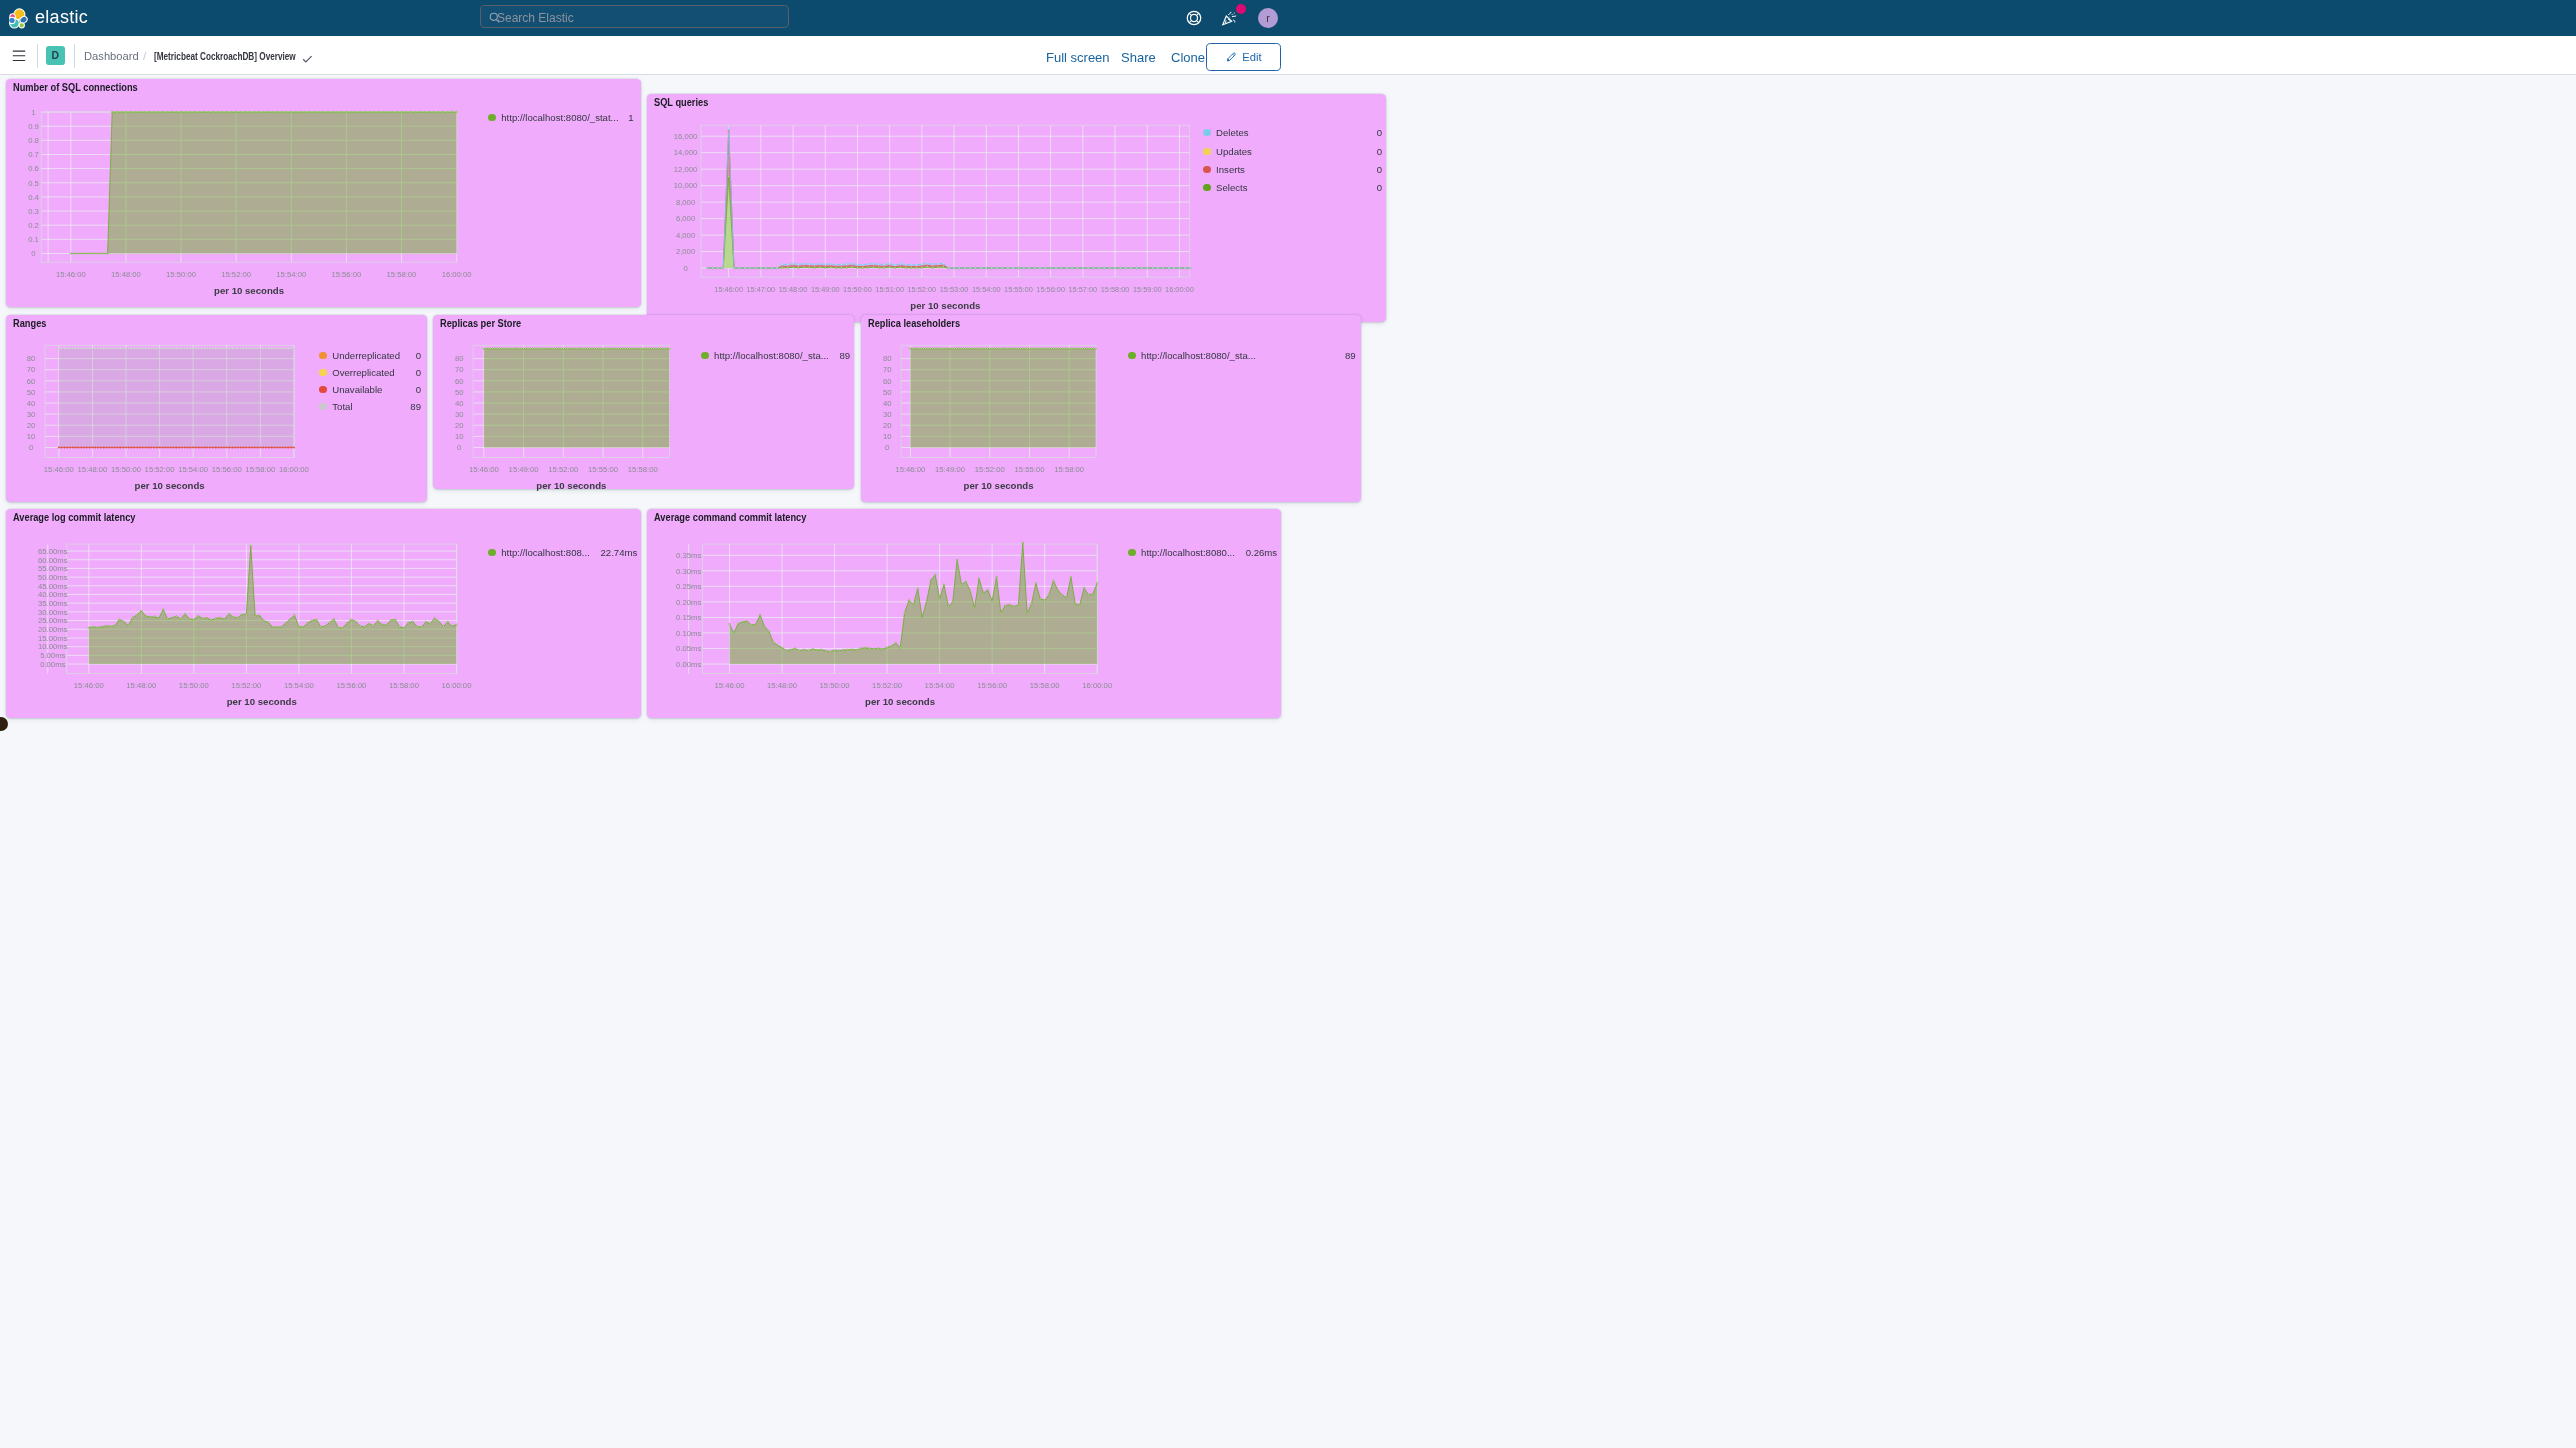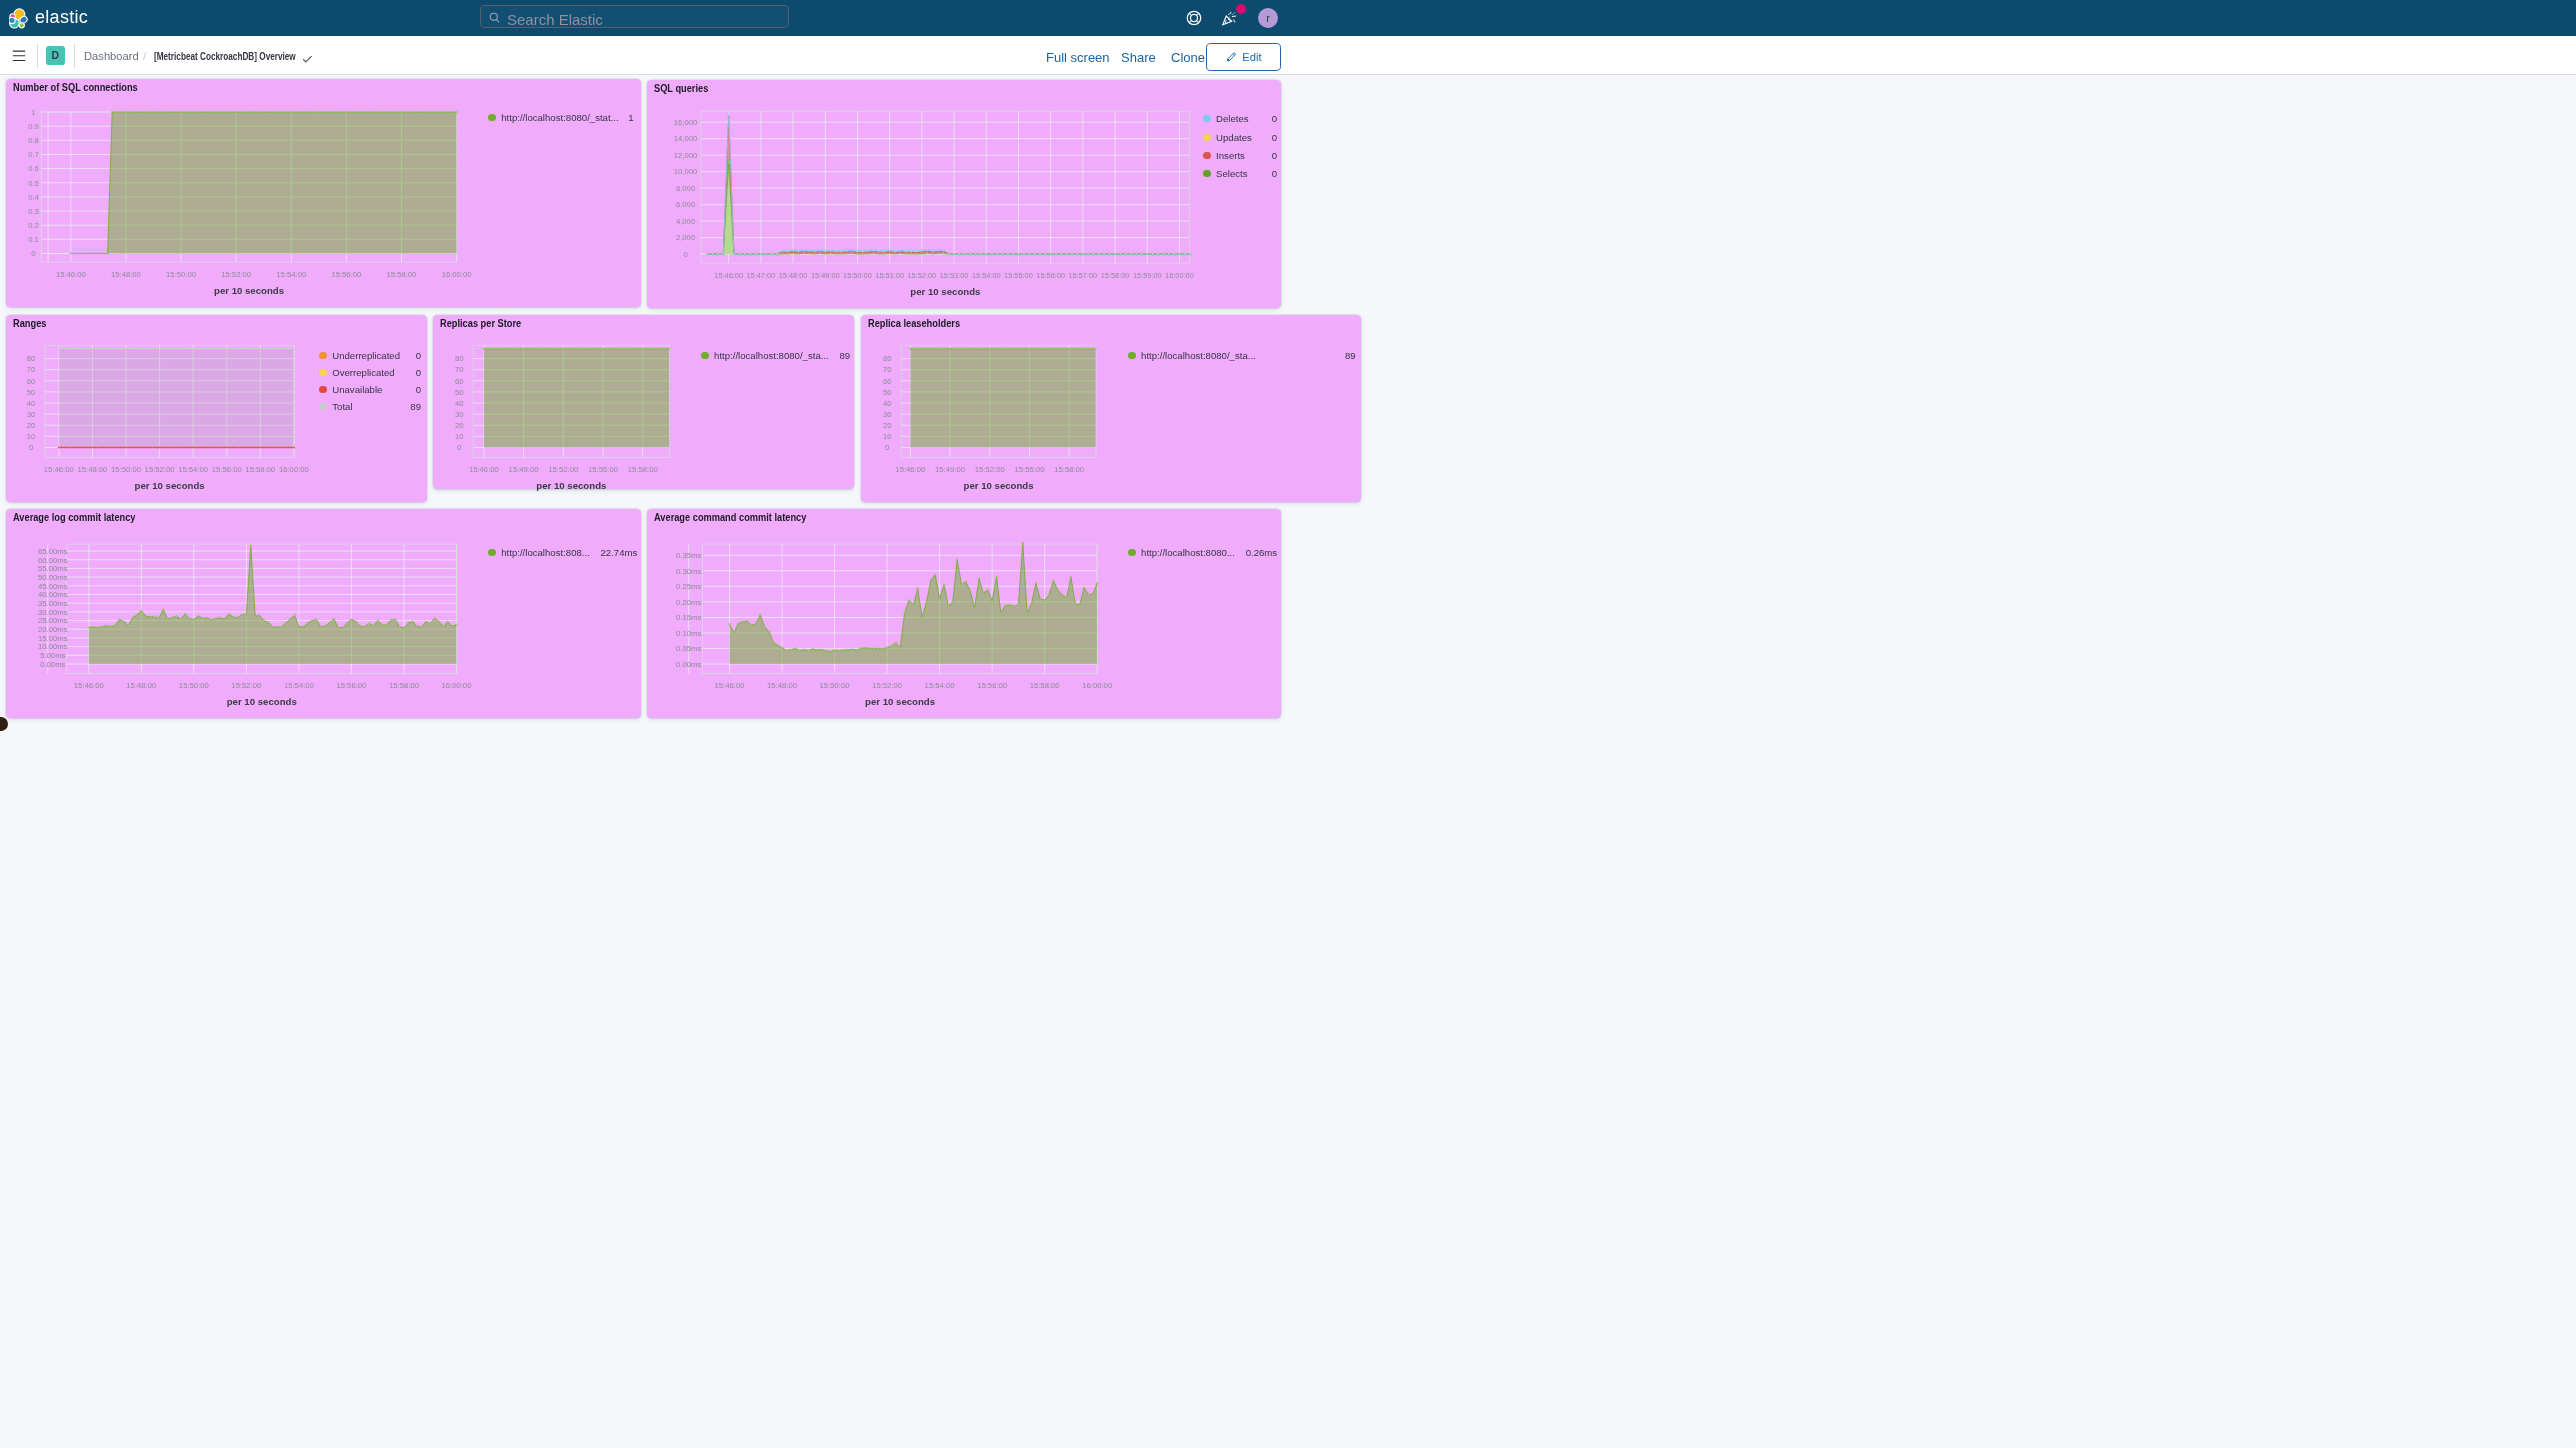--- a/index.html
+++ b/index.html
@@ -1,21 +1,21 @@
 <!DOCTYPE html>
 <html style="font-size:12.3px"><head><meta charset="utf-8">
 <style>
 * { margin:0; padding:0; box-sizing:border-box; }
 html,body { width:1288px; height:724px; overflow:hidden; font-family:"Liberation Sans",sans-serif; background:#f5f7fa; }
 .navbar { position:absolute; left:0; top:0; width:100%; height:36px; background:#0c4a6e; z-index:10; }
 .logo { position:absolute; left:9.3px; top:7.7px; }
 .brand { position:absolute; left:35px; top:6.6px; color:#fff; font-size:18px; font-weight:500; letter-spacing:0.3px; }
 .search { position:absolute; left:480px; top:5.4px; width:309px; height:23px; border:0.8px solid #5a6069; border-radius:4.6px; background:rgba(255,255,255,0.03); }
 .search svg { position:absolute; left:7.7px; top:5.4px; }
-.search span { position:absolute; left:26px; top:4.6px; color:#8e939d; font-size:15px; }
+.search span { position:absolute; left:16px; top:4.6px; color:#8e939d; font-size:12px; }
 .nico { position:absolute; top:9.3px; }
 .avatar { position:absolute; left:1258px; top:8px; width:20px; height:20px; border-radius:50%; background:#b39bd6; color:#343741; font-size:10.8px; text-align:center; line-height:20px; }
 .pinkdot { position:absolute; left:1236px; top:3.9px; width:10px; height:10px; border-radius:50%; background:#dd0a73; }
 .crumbbar { position:absolute; left:0; top:36px; width:100%; height:39px; background:#fff; border-bottom:0.8px solid #d9dce1; z-index:9; }
 .burger { position:absolute; left:11.6px; top:50px; z-index:11; }
 .vsep { position:absolute; top:44px; width:0.8px; height:24px; background:#d3dae6; z-index:11; }
 .dbadge { position:absolute; left:46px; top:46px; width:18.5px; height:19px; border-radius:3.1px; background:#48c2b3; color:#28414c; font-size:10.4px; font-weight:700; text-align:center; line-height:19px; z-index:11; }
 .crumb1 { position:absolute; left:84px; top:50px; font-size:11.2px; color:#69707d; z-index:11; }
 .crumbsl { position:absolute; left:143px; top:49px; font-size:11.6px; color:#c4cad4; z-index:11; }
 .crumb2 { position:absolute; left:154px; top:50px; font-size:11.2px; font-weight:700; color:#343741; z-index:11; transform:scaleX(0.733); transform-origin:left center; }
@@ -219,21 +219,21 @@
         <text x="226.6" y="256.8" font-size="10" fill="#8a8d92" text-anchor="middle" font-weight="400">15:50:00</text>
         <text x="298.1" y="256.8" font-size="10" fill="#8a8d92" text-anchor="middle" font-weight="400">15:52:00</text>
         <text x="369.7" y="256.8" font-size="10" fill="#8a8d92" text-anchor="middle" font-weight="400">15:54:00</text>
         <text x="441.2" y="256.8" font-size="10" fill="#8a8d92" text-anchor="middle" font-weight="400">15:56:00</text>
         <text x="512.7" y="256.8" font-size="10" fill="#8a8d92" text-anchor="middle" font-weight="400">15:58:00</text>
         <text x="584.3" y="256.8" font-size="10" fill="#8a8d92" text-anchor="middle" font-weight="400">16:00:00</text>
         <text x="314.8" y="278.8" font-size="12.5" fill="#3a3d42" text-anchor="middle" font-weight="700">per 10 seconds</text>
       </svg></div>
     <div class="lgr" style="top:33px;left:482px;right:7.7px"><span class="dot" style="background:#6eae2b"></span><span class="ll">http://localhost:8080/_stat...</span><span class="lv">1</span></div>
   </div>
-<div class="panel" style="left:647px;top:80px;width:634px;height:228px">
+<div class="panel" style="left:647px;top:94px;width:739px;height:228px">
     <div class="ptitle">SQL queries</div>
     <div class="chart"><svg width="634" height="228" font-family="Liberation Sans, sans-serif" viewBox="0 0 822 296">
         <line x1="69.5" y1="226" x2="704" y2="226" stroke="#ecedf1" stroke-width="1"></line>
         <line x1="69.5" y1="204.6" x2="704" y2="204.6" stroke="#ecedf1" stroke-width="1"></line>
         <line x1="69.5" y1="183.2" x2="704" y2="183.2" stroke="#ecedf1" stroke-width="1"></line>
         <line x1="69.5" y1="161.8" x2="704" y2="161.8" stroke="#ecedf1" stroke-width="1"></line>
         <line x1="69.5" y1="140.4" x2="704" y2="140.4" stroke="#ecedf1" stroke-width="1"></line>
         <line x1="69.5" y1="119" x2="704" y2="119" stroke="#ecedf1" stroke-width="1"></line>
         <line x1="69.5" y1="97.6" x2="704" y2="97.6" stroke="#ecedf1" stroke-width="1"></line>
         <line x1="69.5" y1="76.2" x2="704" y2="76.2" stroke="#ecedf1" stroke-width="1"></line>

